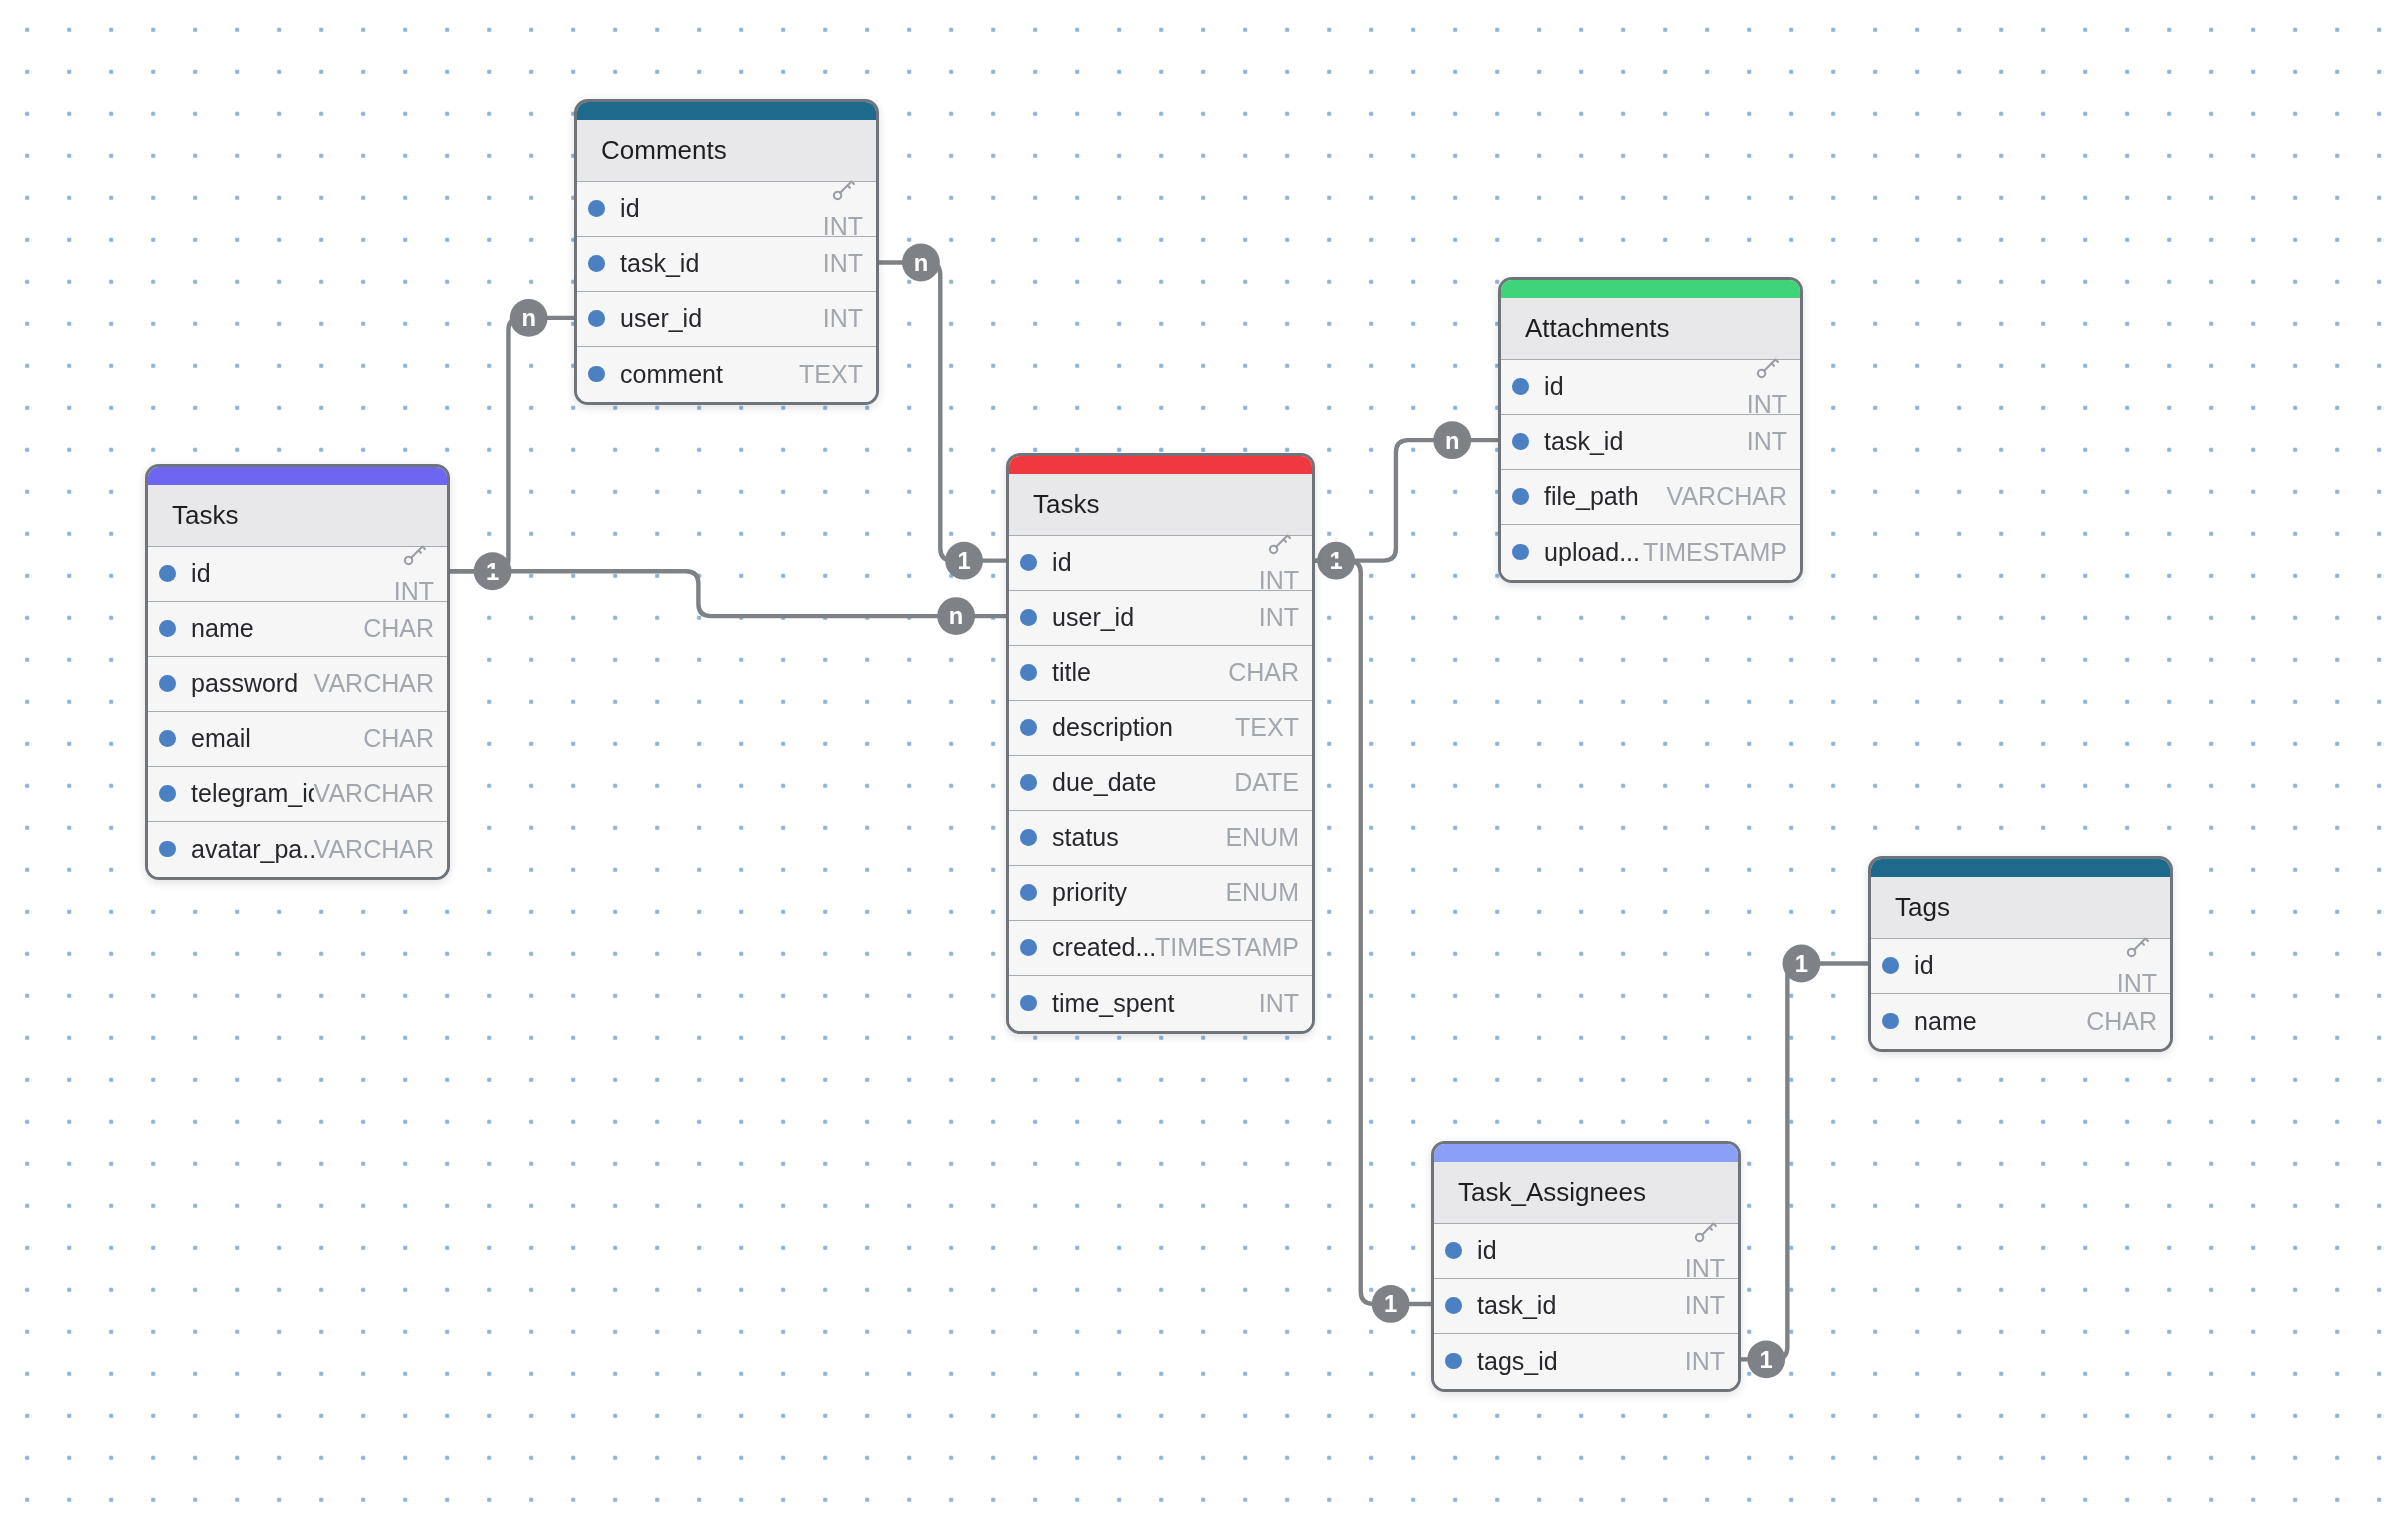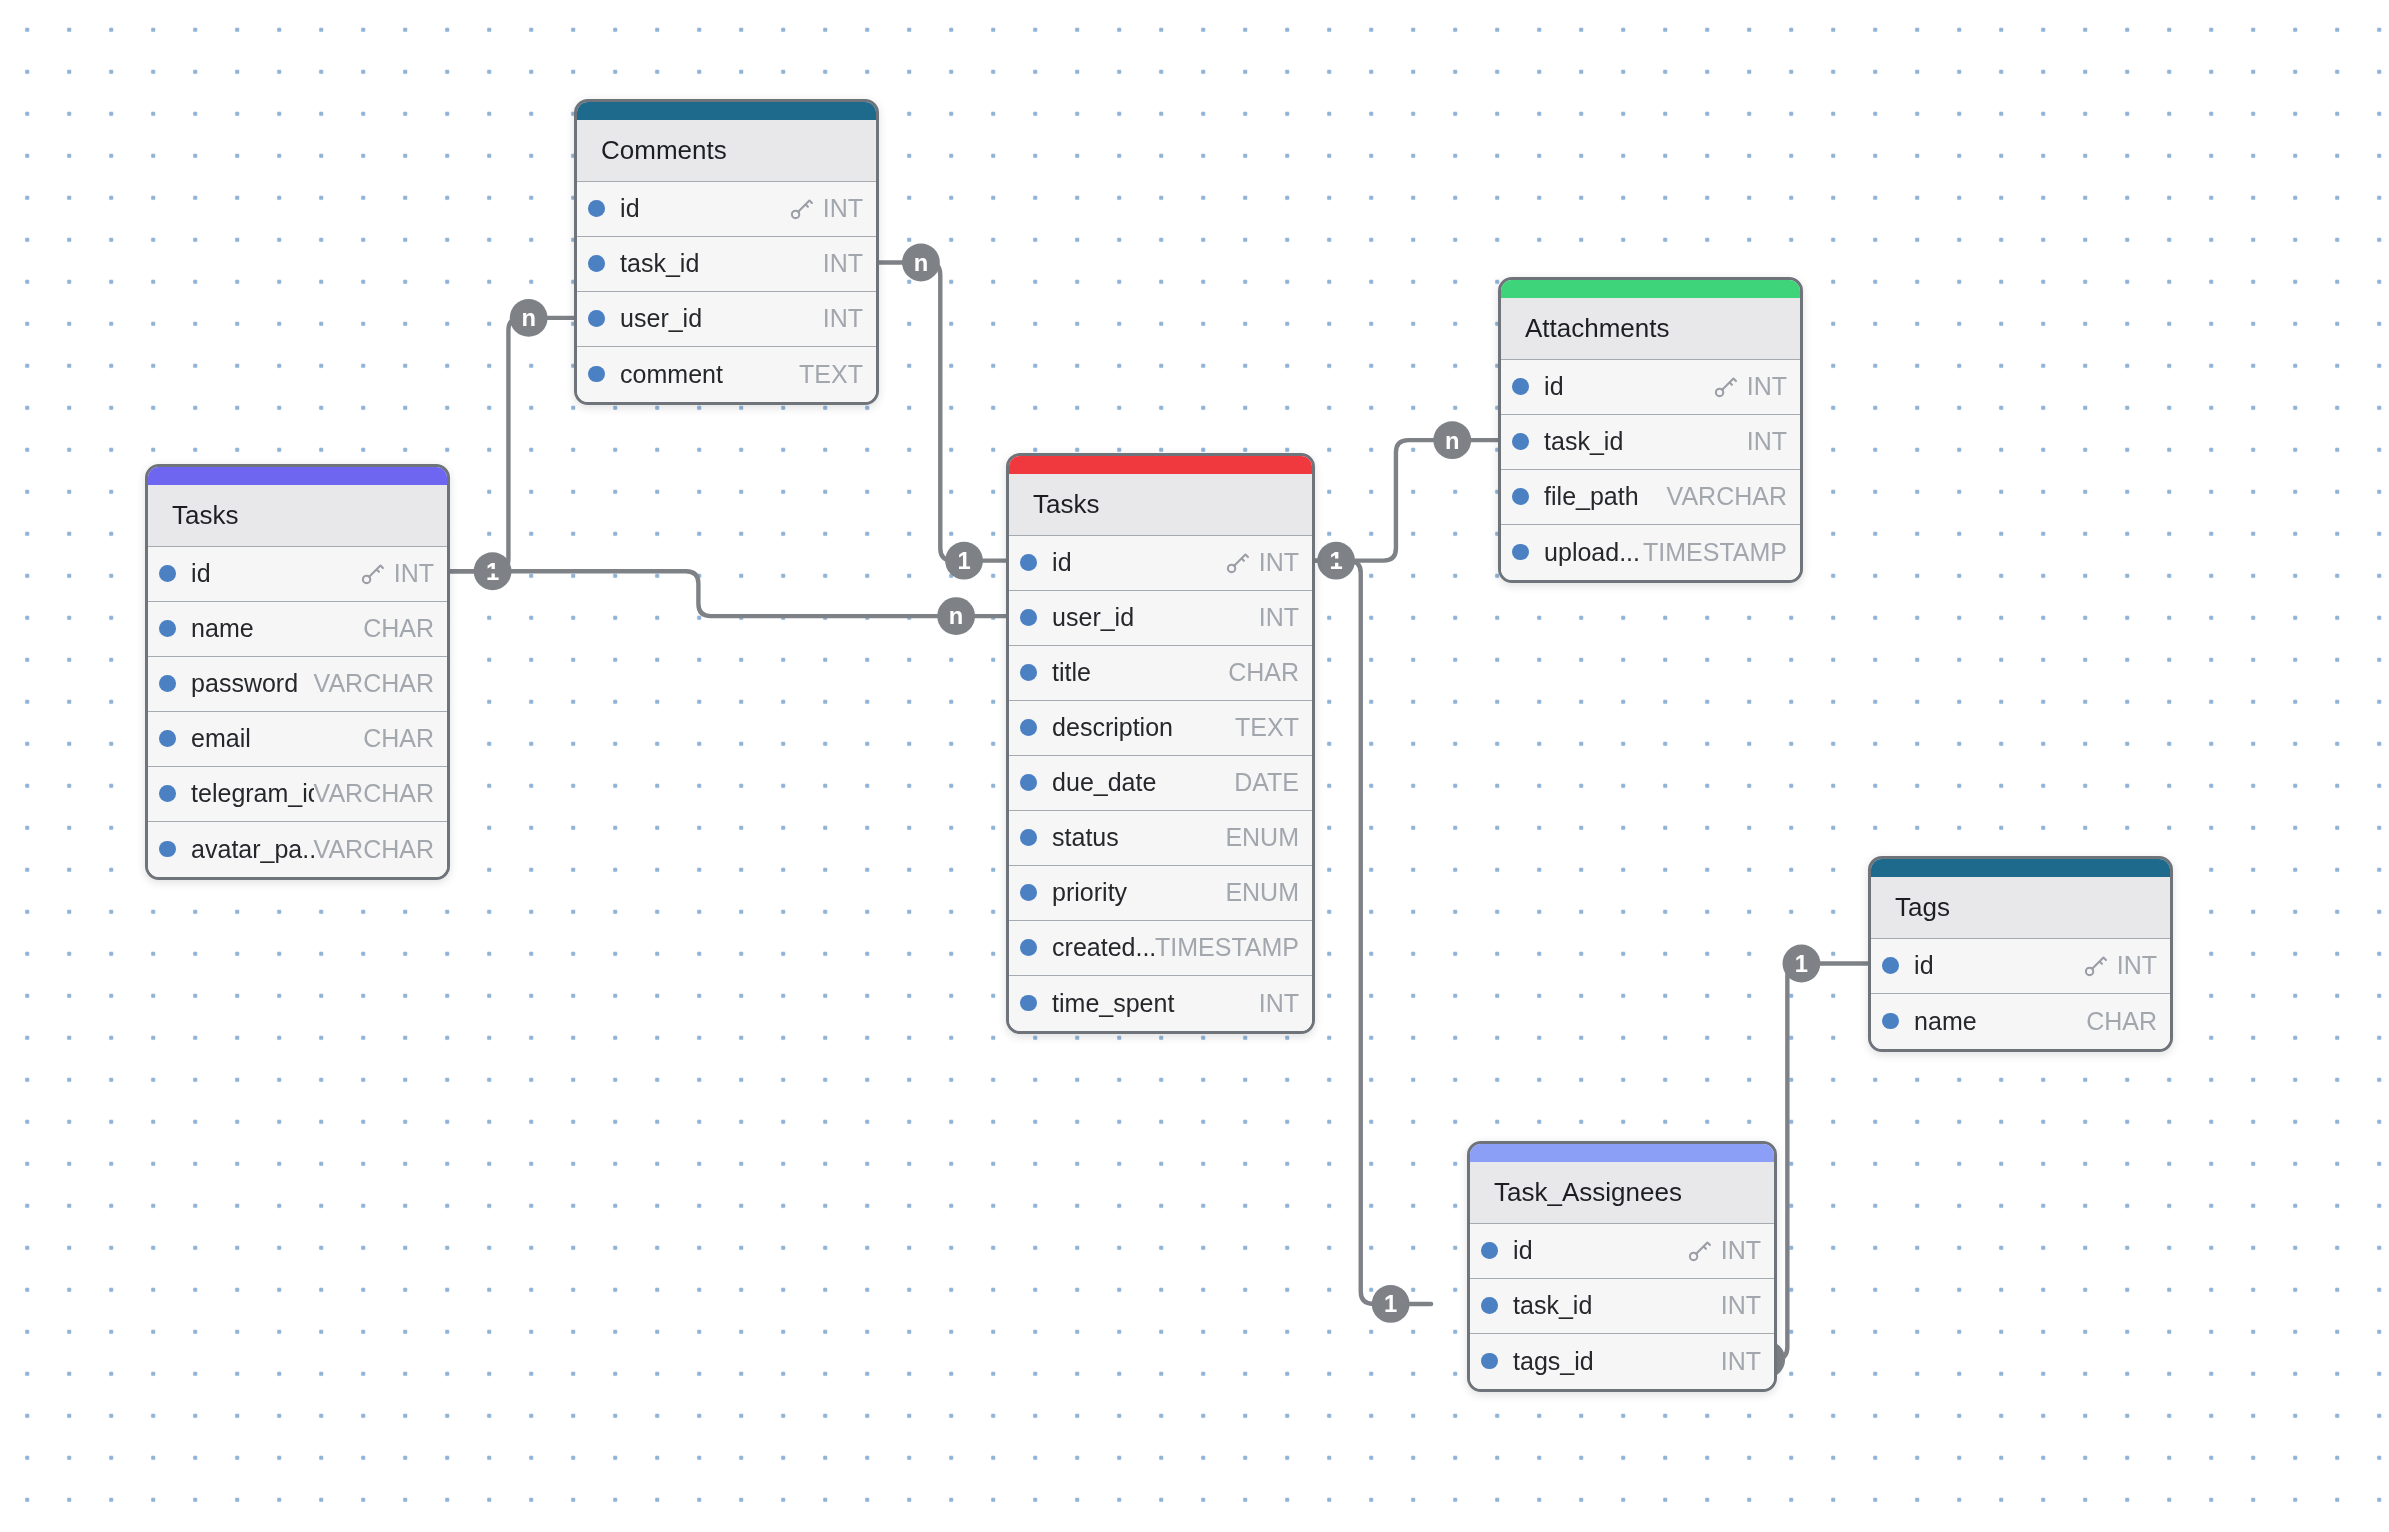--- a/index.html
+++ b/index.html
@@ -28,21 +28,21 @@
   }
   .ttl span{font-size:26px;font-weight:400;color:#1d1e22;white-space:nowrap;}
   .row{
     height:55px;box-sizing:border-box;background:#f6f6f7;
     border-bottom:1.8px solid #a6aab1;
     display:flex;align-items:center;padding:0 13px 0 11.4px;
   }
   .row:last-child{border-bottom:none;}
   .fdot{width:16.7px;height:16.7px;border-radius:50%;background:#4b80c3;margin-right:15px;flex:none;}
   .fname{flex:1;font-size:25px;color:#26272b;white-space:nowrap;overflow:hidden;}
-  .ftype{display:flex;align-items:center;gap:8.8px;color:#a2a6ad;font-size:25px;white-space:nowrap;}
+  .ftype{display:flex;align-items:center;gap:8.8px;color:#a2a6ad;font-size:25px;white-space:nowrap;flex-direction:column;}
   .keyicon{width:26px;height:26px;display:block;}
   .keyicon *{stroke:#9b9ea5;stroke-width:1.9;fill:none;stroke-linecap:round;stroke-linejoin:round;}
 </style>
 </head>
 <body>
 
 <div id="canvas" style="width: 2389px; height: 1533px;">
     <svg class="wires" width="2389" height="1533" viewBox="0 0 2716 1742">
       <path class="wire" d="M 505 649 H 563 Q 578 649 578 635 V 375 Q 578 361 592 361 H 653"></path>
       <g class="badge">
@@ -309,21 +309,21 @@
         </span>
       </div>
       <div class="row">
         <span class="fdot"></span>
         <span class="fname">name</span>
         <span class="ftype">
           <span>CHAR</span>
         </span>
       </div>
     </div>
-    <div class="table" style="left: 1431px; top: 1141px; width: 304px; margin-left: 36px;">
+    <div class="table" style="left: 1431px; top: 1141px; width: 304px;">
       <div class="colorbar" style="background: rgb(139, 159, 247);"></div>
       <div class="ttl">
         <span>Task_Assignees</span>
       </div>
       <div class="row">
         <span class="fdot"></span>
         <span class="fname">id</span>
         <span class="ftype">
           <svg class="keyicon" viewBox="0 0 24 24">
             <circle cx="7" cy="17" r="3.4"></circle>

